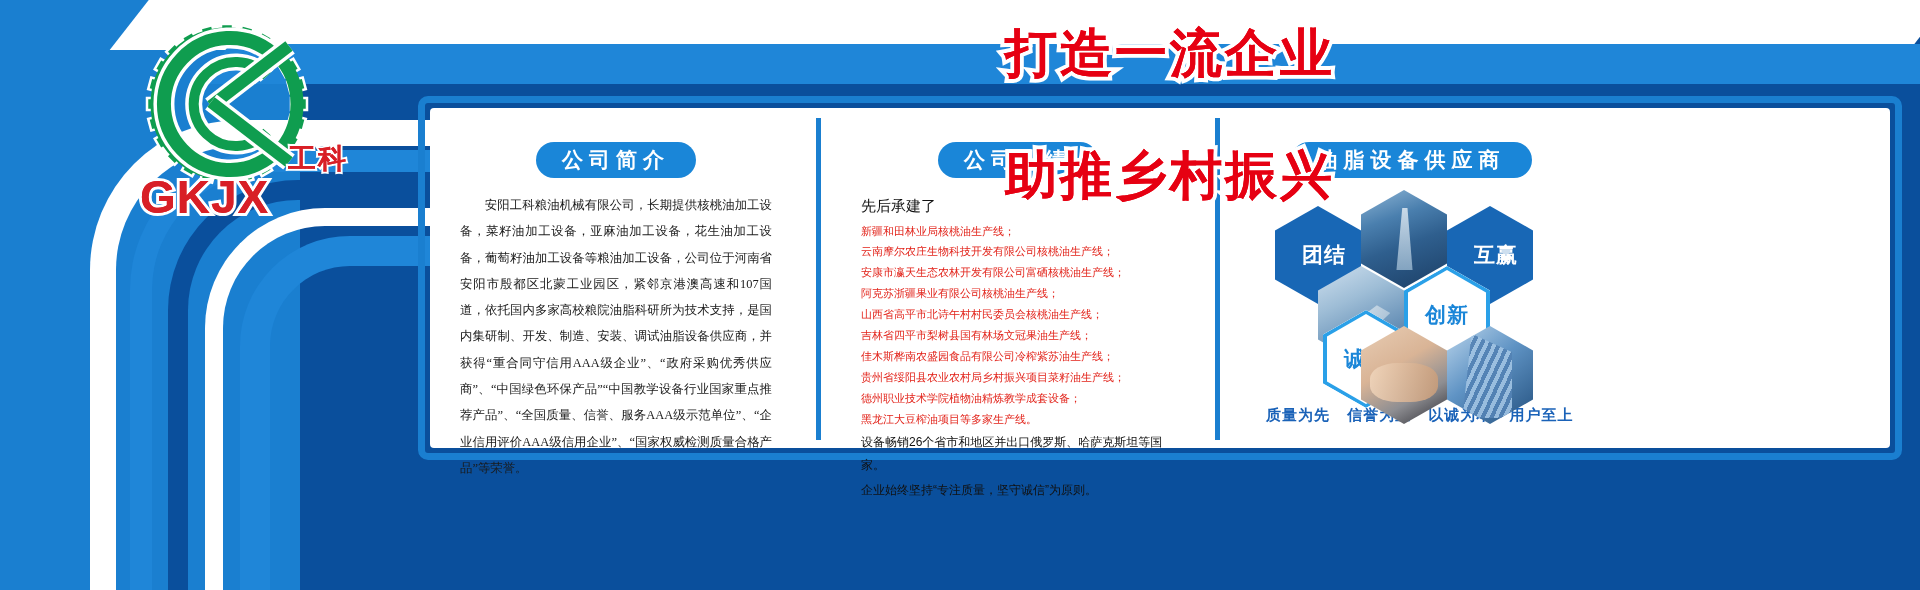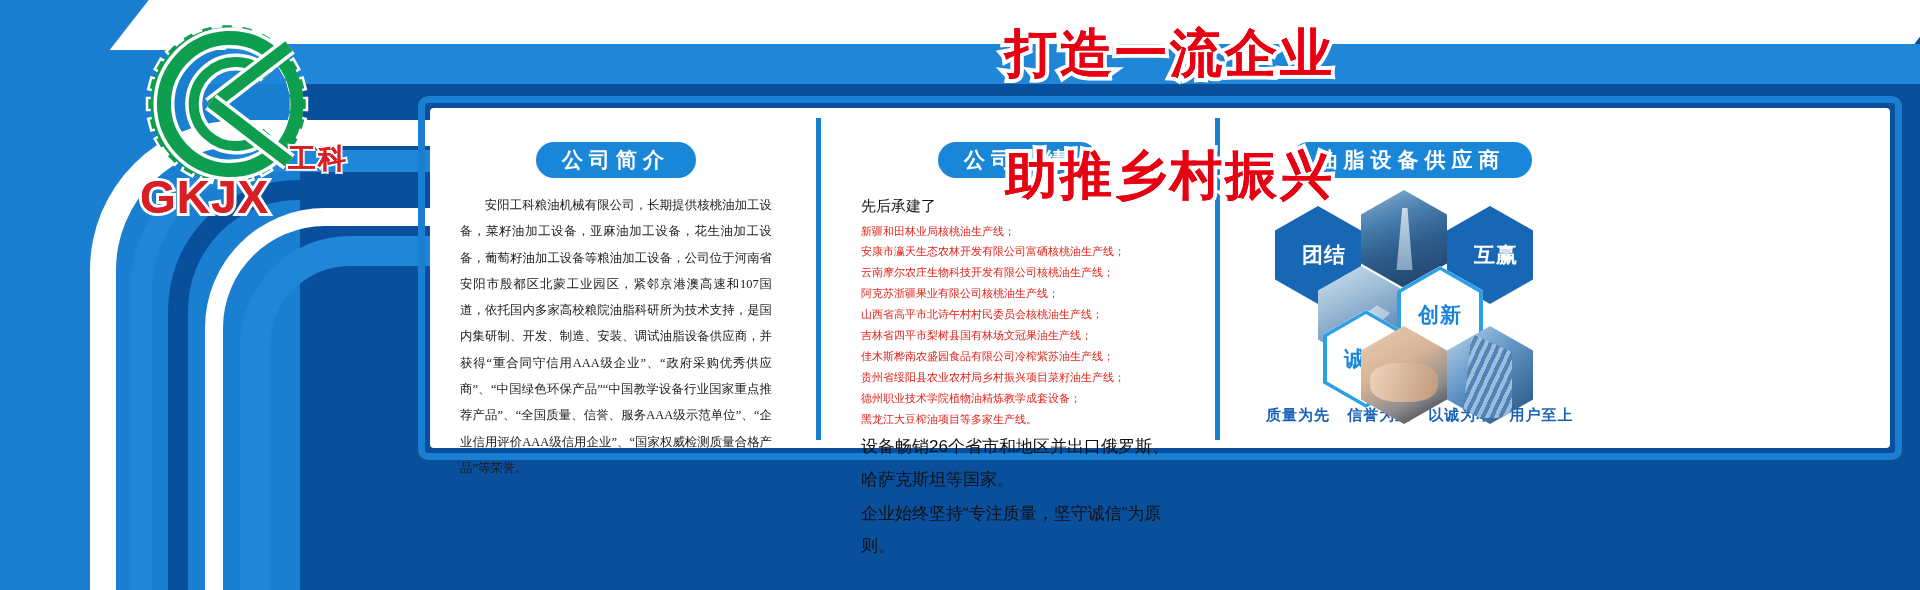--- a/index.html
+++ b/index.html
@@ -111,21 +111,21 @@
     text-indent:2em;font-family:"Liberation Serif","DejaVu Serif",serif;
     padding:0 4px;
   }
 
   .p2-lead{font-size:15px;color:#111;line-height:1.9;}
   .p2-list{list-style:none;}
   .p2-list li{
     font-size:11px;color:#e2231a;line-height:1.9;white-space:nowrap;
     overflow:hidden;text-overflow:clip;
   }
-  .p2-tail{font-size:17px;color:#111;line-height:1.9;margin-top:2px;}
+  .p2-tail{font-size:12px;color:#111;line-height:1.9;margin-top:2px;}
 
   
   .hex-wrap{position:relative;width:300px;height:196px;margin:4px auto 0 auto;}
   .hex{
     position:absolute;width:86px;height:98px;
     clip-path:polygon(50% 0%,100% 25%,100% 75%,50% 100%,0% 75%,0% 25%);
     display:flex;align-items:center;justify-content:center;
   }
   .hex-solid{background:#1867b5;padding-left:12px;}
   .hex-outline{background:#ffffff;border:0;}
@@ -282,22 +282,22 @@
 
   <div class="divider"></div>
 
   <section class="panel p2">
     <div class="pill-wrap">
       <div class="pill">公司业绩</div>
     </div>
     <div class="p2-lead">先后承建了</div>
     <ul class="p2-list">
       <li>新疆和田林业局核桃油生产线；</li>
+      <li>云南摩尔农庄生物科技开发有限公司核桃油生产线；</li>
       <li>安康市瀛天生态农林开发有限公司富硒核桃油生产线；</li>
-      <li>云南摩尔农庄生物科技开发有限公司核桃油生产线；</li>
       <li>阿克苏浙疆果业有限公司核桃油生产线；</li>
       <li>山西省高平市北诗午村村民委员会核桃油生产线；</li>
       <li>吉林省四平市梨树县国有林场文冠果油生产线；</li>
       <li>佳木斯桦南农盛园食品有限公司冷榨紫苏油生产线；</li>
       <li>贵州省绥阳县农业农村局乡村振兴项目菜籽油生产线；</li>
       <li>德州职业技术学院植物油精炼教学成套设备；</li>
       <li>黑龙江大豆榨油项目等多家生产线。</li>
     </ul>
     <div class="p2-tail">设备畅销26个省市和地区并出口俄罗斯、哈萨克斯坦等国家。</div>
     <div class="p2-tail">企业始终坚持“专注质量，坚守诚信”为原则。</div>
@@ -313,21 +313,21 @@
     <div class="hex-wrap">
       <div class="hex hex-solid" style="left:14px;top:10px;">
         <span class="hex-label lbl-white">团结</span>
       </div>
       <div class="hex ph-carrier" style="left:100px;top:-6px;"></div>
       <div class="hex hex-solid" style="left:186px;top:10px;">
         <span class="hex-label lbl-white">互赢</span>
       </div>
 
       <div class="hex ph-rocket" style="left:57px;top:70px;"></div>
-      <div class="hex hex-outline" style="left:136px;top:70px;">
+      <div class="hex hex-outline" style="left:143px;top:70px;">
         <span class="hex-label lbl-blue">创新</span>
       </div>
 
       <div class="hex hex-outline" style="left:14px;top:114px;margin-left:48px;">
         <span class="hex-label lbl-blue">诚信</span>
       </div>
       <div class="hex ph-hands" style="left:100px;top:130px;"></div>
       <div class="hex ph-bldg" style="left:186px;top:130px;"></div>
     </div>
 

